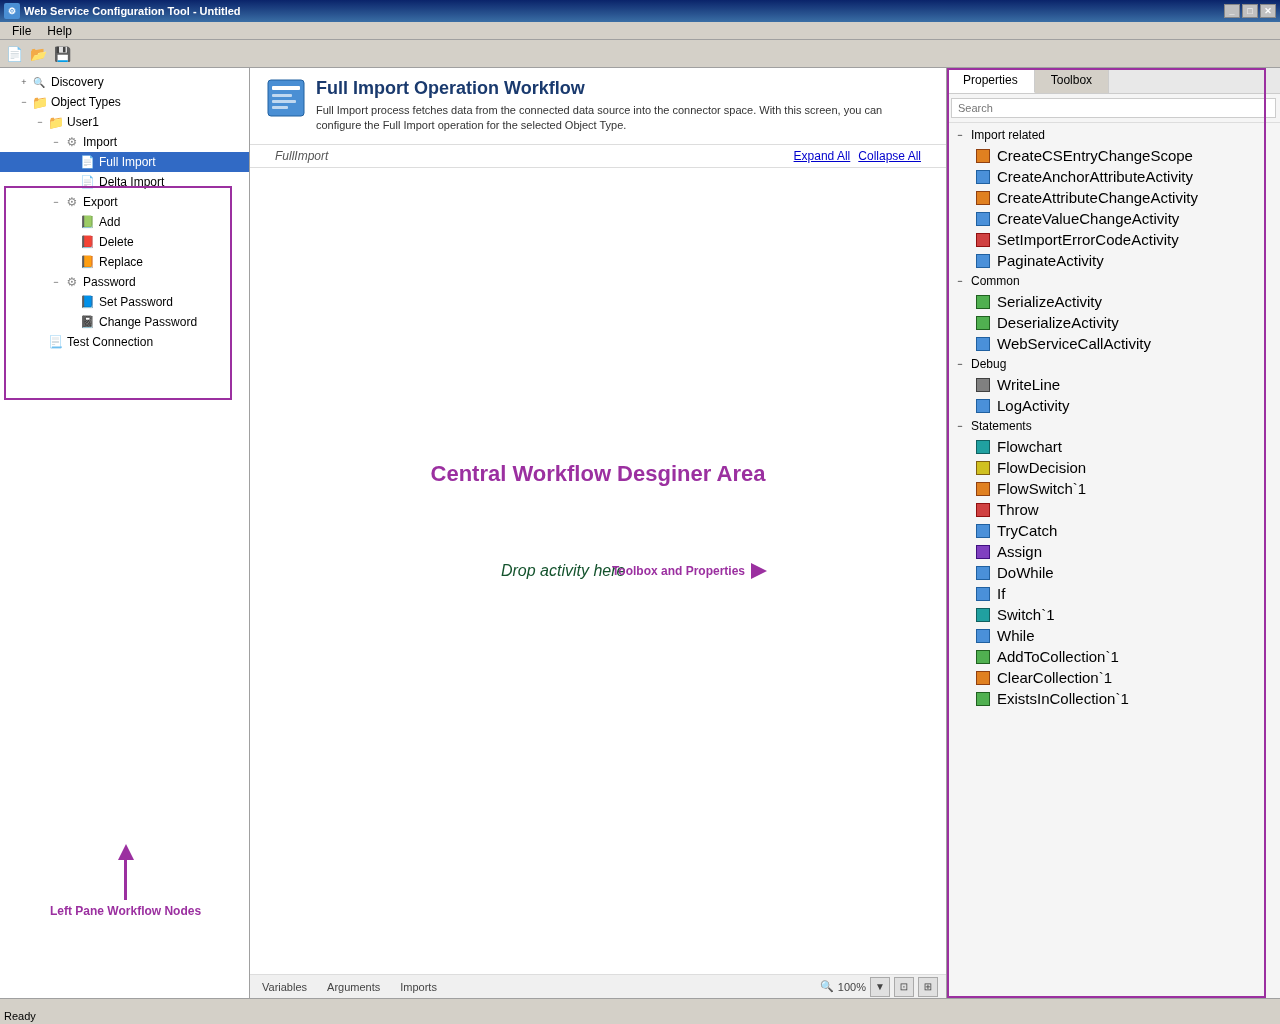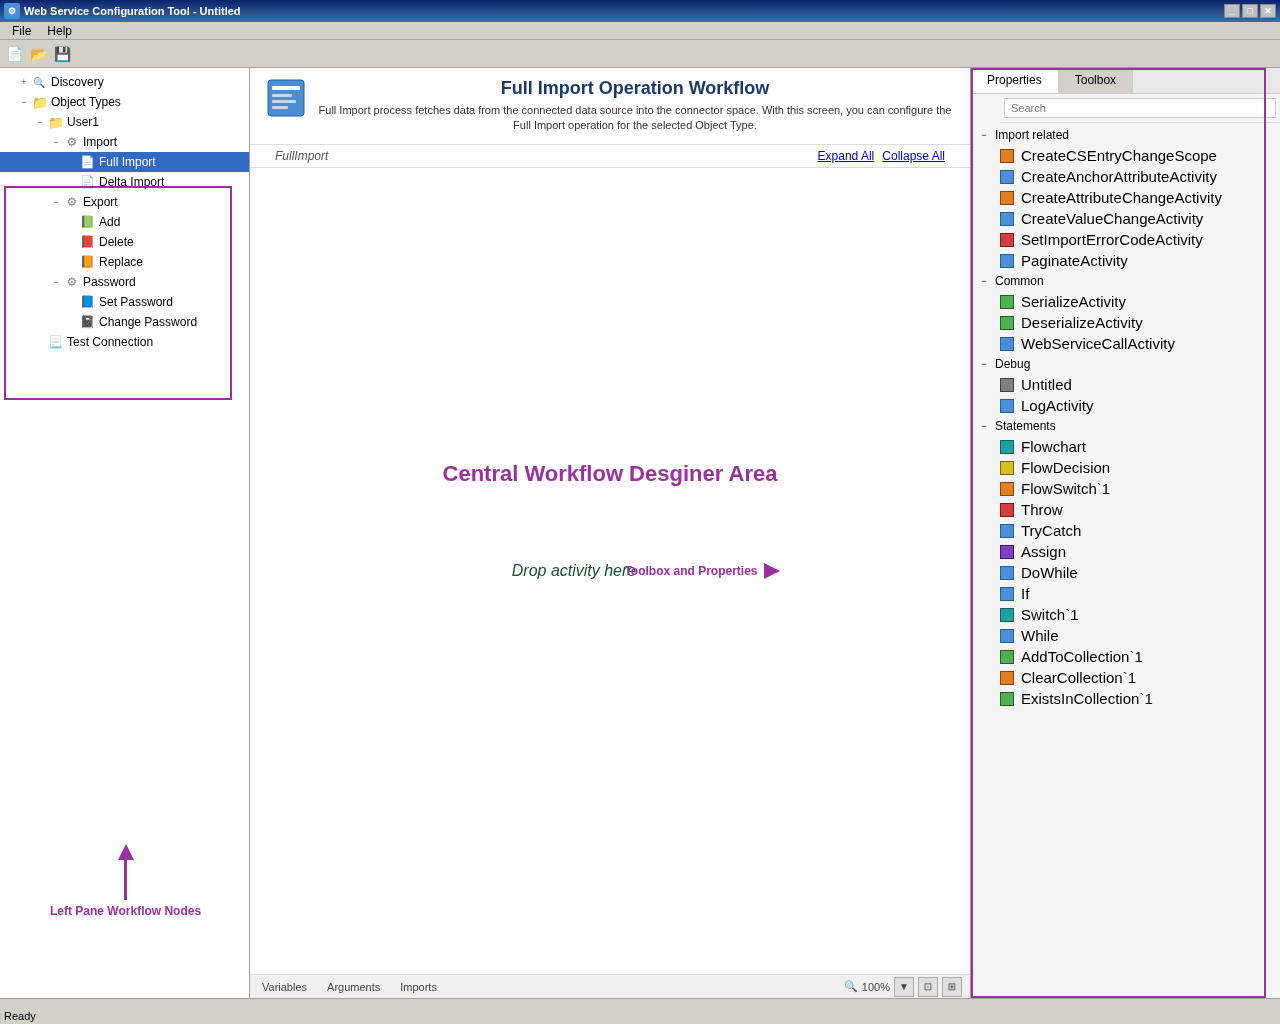--- a/index.html
+++ b/index.html
@@ -121,21 +121,20 @@
       font-weight: bold;
     }
 
     
     #center-pane {
       flex: 1;
       background: white;
       display: flex;
       flex-direction: column;
       overflow: hidden;
-      text-align: center;
     }
 
     #workflow-header {
       padding: 10px 16px;
       border-bottom: 1px solid #ddd;
       display: flex;
       align-items: flex-start;
       gap: 10px;
     }
     #workflow-icon { width: 40px; height: 40px; flex-shrink: 0; }
@@ -216,21 +215,21 @@
       gap: 12px;
       font-size: 11px;
       color: #444;
     }
     .bottom-bar-tab { cursor: pointer; padding: 2px 4px; }
     #zoom-controls { margin-left: auto; display: flex; align-items: center; gap: 4px; }
     .zoom-btn { width: 20px; height: 20px; background: #e0e0e0; border: 1px solid #aaa; display: flex; align-items: center; justify-content: center; cursor: pointer; font-size: 10px; }
 
     
     #right-pane {
-      width: 310px;
+      width: 334px;
       background: #f5f5f5;
       border-left: 1px solid #a0a0a0;
       display: flex;
       flex-direction: column;
       position: relative;
     }
 
     #right-pane-border {
       position: absolute;
       top: 0;
@@ -255,21 +254,20 @@
       background: #d4d0c8;
     }
     .right-tab.active {
       background: white;
       border-bottom: 1px solid white;
     }
 
     #right-search {
       padding: 4px;
       border-bottom: 1px solid #ddd;
-      margin-left: 29px;
     }
     #right-search input {
       width: 100%;
       padding: 3px 6px;
       font-size: 11px;
       border: 1px solid #ccc;
       background: white;
     }
 
     #toolbox-list {
@@ -566,21 +564,21 @@
       </div>
 
       <div class="toolbox-section-header">
         <span class="toolbox-section-expander">−</span>
         <span>Debug</span>
       </div>
       <div class="toolbox-item">
         <div class="toolbox-item-icon">
             <div class="sq-gray"></div>
           </div>
-        <span>Untitled</span>
+        <span>WriteLine</span>
       </div>
       <div class="toolbox-item">
         <div class="toolbox-item-icon">
             <div class="sq-blue"></div>
           </div>
         <span>LogActivity</span>
       </div>
 
       <div class="toolbox-section-header">
         <span class="toolbox-section-expander">−</span>

